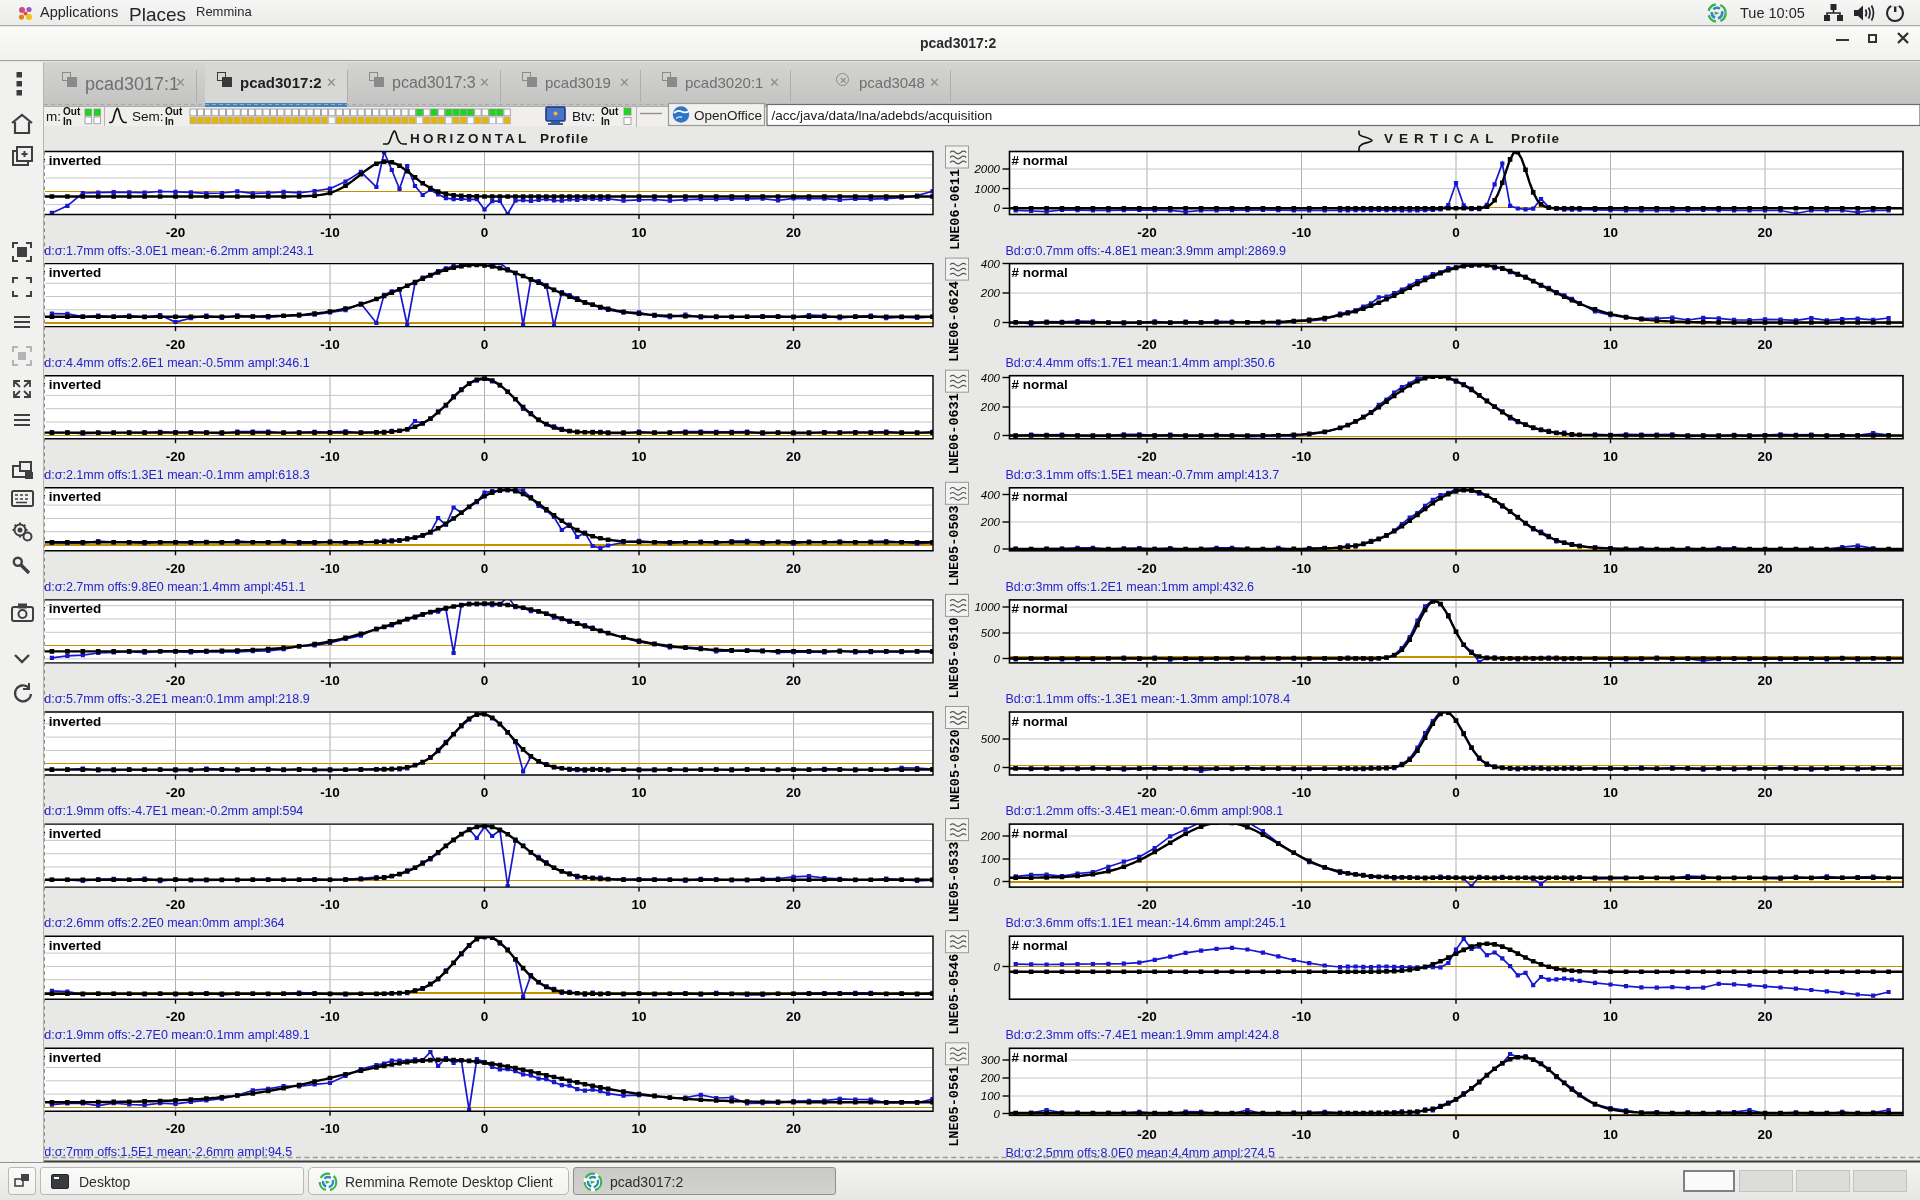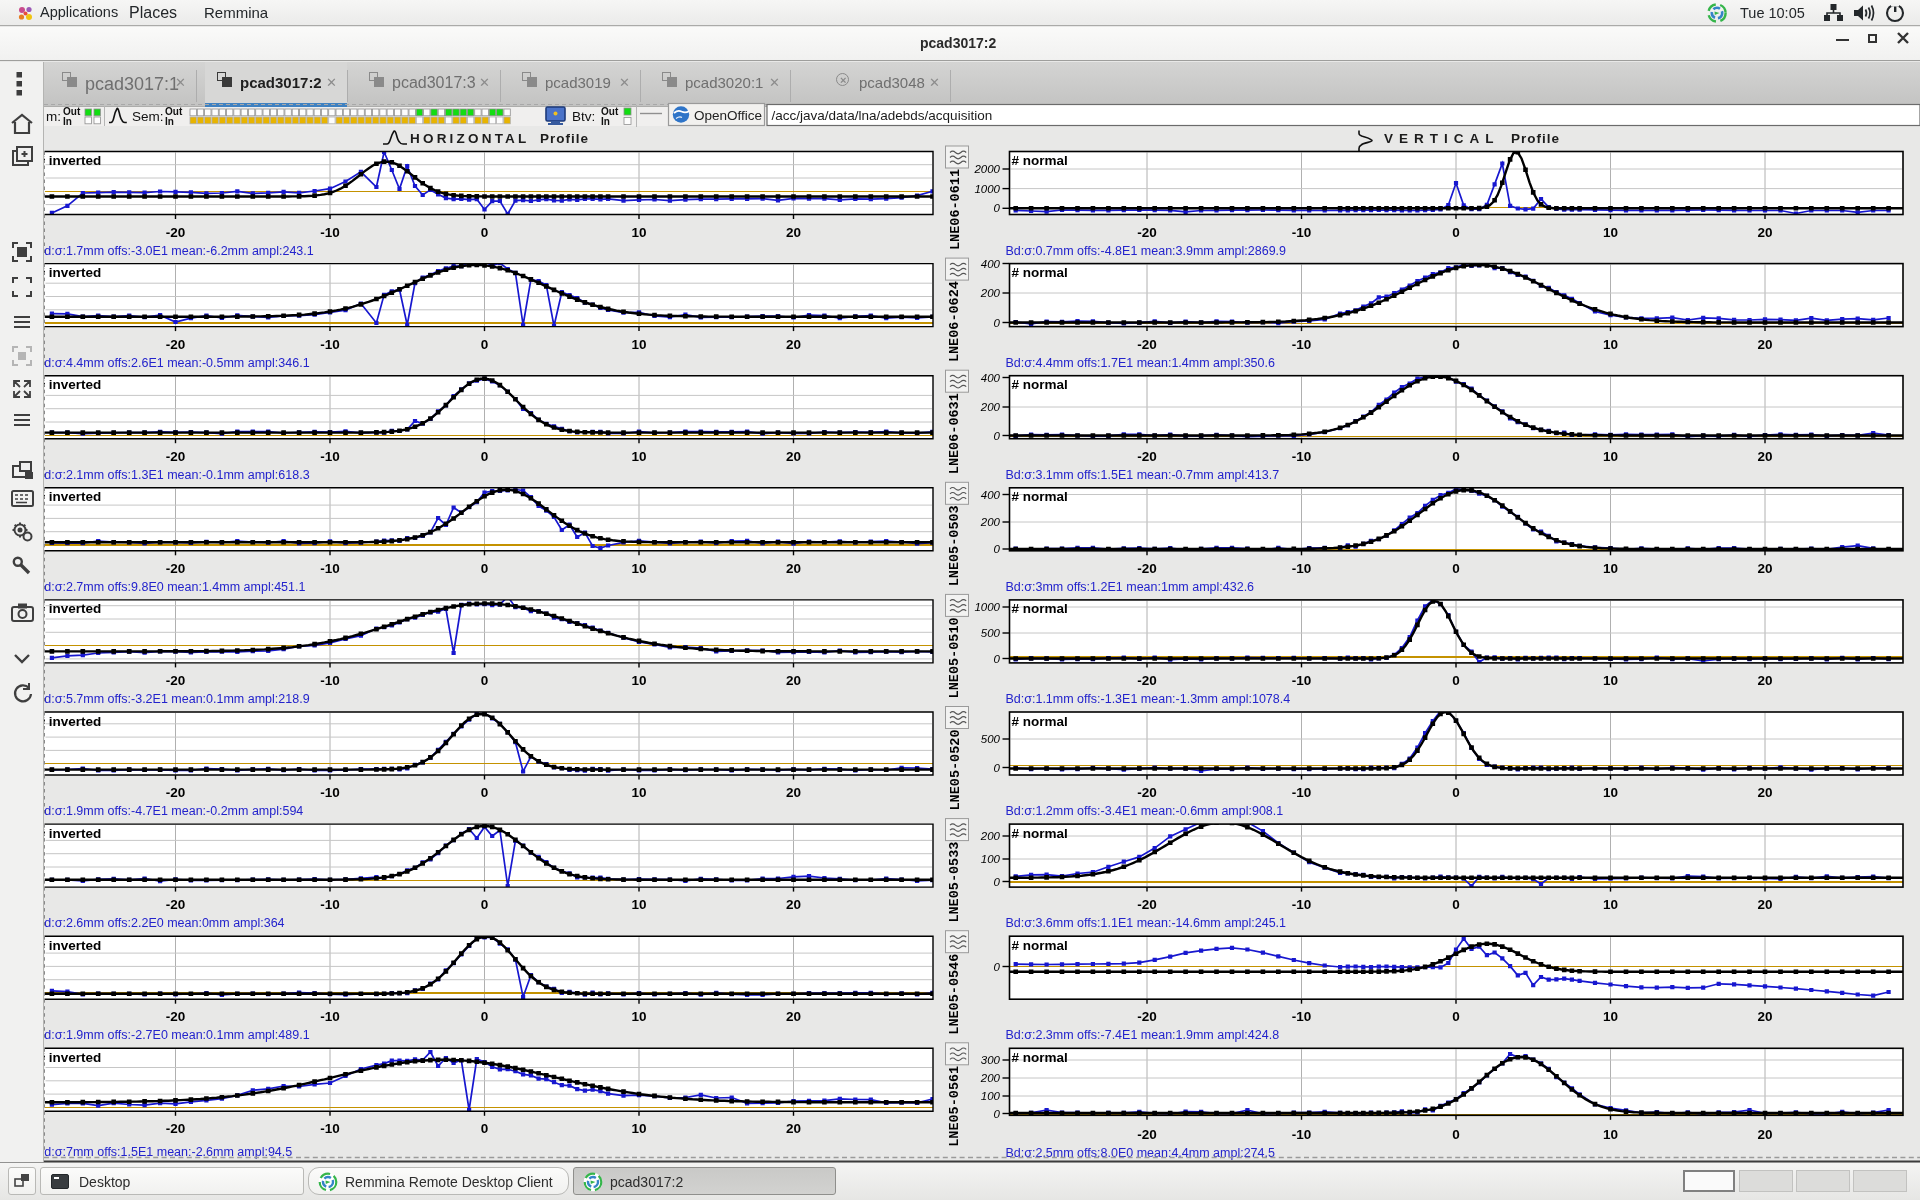--- a/index.html
+++ b/index.html
@@ -5,22 +5,22 @@
 </style></head><body>
 <div style="position:absolute;left:0;top:0;width:1920px;height:26px;background:linear-gradient(#f6f6f5,#ebebea);border-bottom:1px solid #aaaaa8">
 <svg width="17" height="17" style="position:absolute;left:17px;top:5px">
       <circle cx="5" cy="5" r="3" fill="#c94b8c"></circle>
       <circle cx="12" cy="4.5" r="2.6" fill="#9b59b6"></circle>
       <circle cx="4.5" cy="12" r="2.6" fill="#e67e22"></circle>
       <circle cx="12" cy="12" r="3" fill="#f1c40f"></circle>
       <circle cx="8.5" cy="8.5" r="2" fill="#e74c3c"></circle>
     </svg>
 <span style="position:absolute;left:40px;top:4px;font-size:14.5px;color:#23272a">Applications</span>
-<span style="position:absolute;left:129px;top:4px;font-size:16px;color:#23272a">Places</span>
-<span style="position:absolute;left:204px;top:4px;font-size:15px;color:#23272a">Remmina</span>
+<span style="position:absolute;left:129px;top:4px;font-size:19px;color:#23272a">Places</span>
+<span style="position:absolute;left:196px;top:4px;font-size:13px;color:#23272a">Remmina</span>
 <svg width="210" height="26" style="position:absolute;right:8px;top:0">
       <g transform="translate(6,4)">
         <circle cx="9" cy="9" r="8.6" fill="none" stroke="#35b54a" stroke-width="2.4" stroke-dasharray="10 4.5"></circle>
         <circle cx="9" cy="9" r="5.2" fill="none" stroke="#3584c7" stroke-width="2.6" stroke-dasharray="7 3"></circle>
         <path d="M6.5 7.5 L11.5 9 L6.8 11 Z" fill="#35b54a"></path>
       </g>
       <text x="38" y="18" font-size="14.5" fill="#23272a" font-family="Liberation Sans">Tue 10:05</text>
       <g transform="translate(122,4)" fill="#23272a">
         <rect x="6.5" y="0" width="6" height="6"></rect>
         <rect x="0" y="11" width="6" height="6"></rect>
@@ -1076,21 +1076,21 @@
       </g>
     </svg>
 </div>
 <div style="position:absolute;left:0;top:1163px;width:1920px;height:37px;background:linear-gradient(#f4f4f3,#e6e6e4)">
 <div style="position:absolute;left:40px;top:4px;width:264px;height:28px;background:linear-gradient(#fbfbfa,#f1f1ef);border:1px solid #b9b9b6;border-radius:3px">
       <span style="position:absolute;left:10px;top:6px;width:18px;height:15px;background:#383c3f;border-radius:2px;border:1px solid #23272a">
         <span style="position:absolute;left:2px;top:2px;width:5px;height:2px;background:#fff"></span>
       </span>
       <span style="position:absolute;left:38px;top:6px;font-size:14px;color:#2d2d2d">Desktop</span>
     </div>
-    <div style="position:absolute;left:308px;top:4px;width:261px;height:28px;background:linear-gradient(#fbfbfa,#f1f1ef);border:1px solid #b9b9b6;border-radius:11px">
+    <div style="position:absolute;left:308px;top:4px;width:261px;height:28px;background:linear-gradient(#fbfbfa,#f1f1ef);border:1px solid #b9b9b6;border-radius:5px">
       <svg width="22" height="22" style="position:absolute;left:8px;top:3px">
         <circle cx="11" cy="11" r="9.3" fill="#fff"></circle>
         <circle cx="11" cy="11" r="8.3" fill="none" stroke="#35b54a" stroke-width="2.2" stroke-dasharray="11 4"></circle>
         <circle cx="11" cy="11" r="5" fill="none" stroke="#3584c7" stroke-width="2.4" stroke-dasharray="7 2.5"></circle>
         <path d="M8.5 9.5 L13.5 11 L8.8 13 Z" fill="#35b54a"></path>
       </svg>
       <span style="position:absolute;left:36px;top:6px;font-size:14px;color:#2d2d2d">Remmina Remote Desktop Client</span>
     </div>
     <div style="position:absolute;left:573px;top:4px;width:263px;height:28px;background:linear-gradient(#c9c9c7,#d2d2d0);border:1px solid #8f8f8c;border-radius:3px">
       <svg width="22" height="22" style="position:absolute;left:8px;top:3px">

